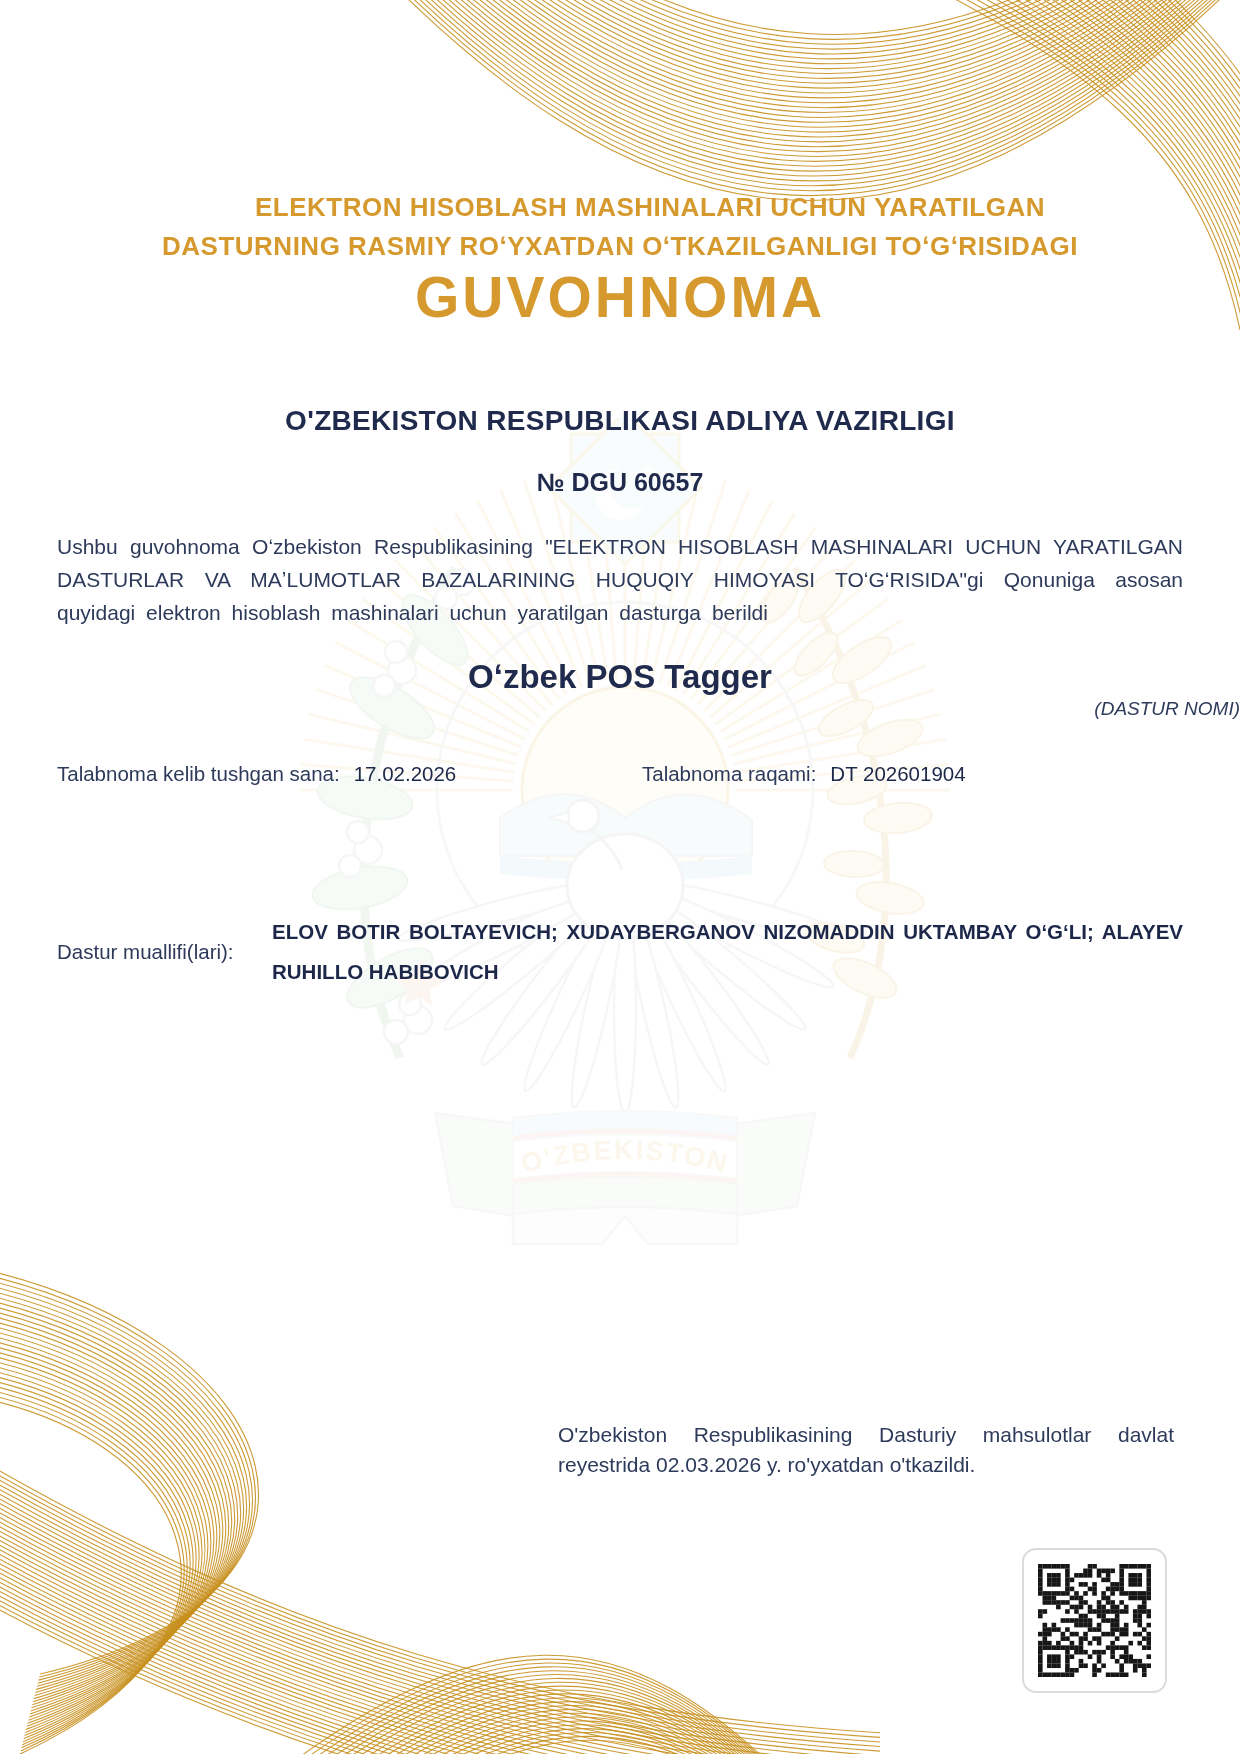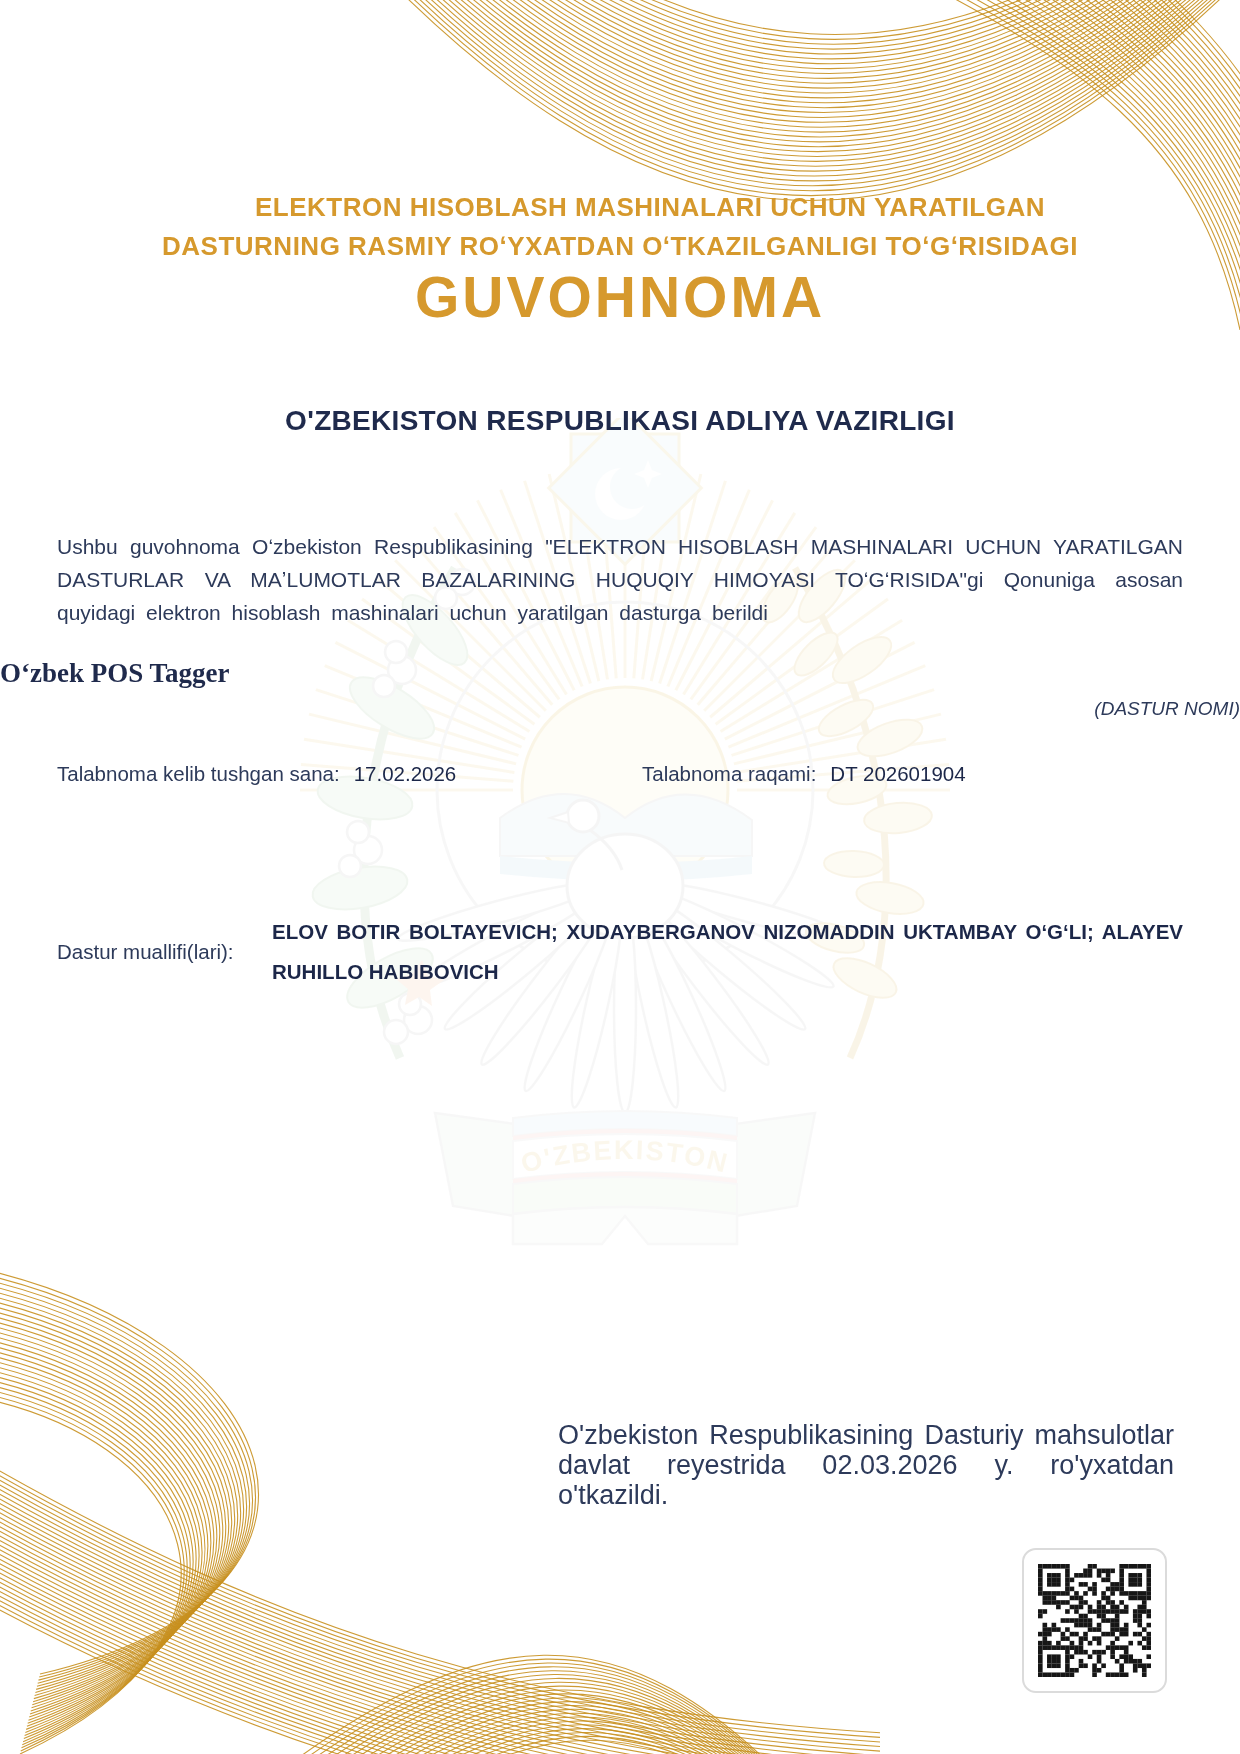--- a/index.html
+++ b/index.html
@@ -16,32 +16,32 @@
   .abs{position:absolute;left:0;width:100%;}
   .gold{color:#D6992D;}
   .hdr{font-size:26px;font-weight:700;text-align:center;letter-spacing:.5px;}
   .hdr1{top:192px;padding-left:30px;}
   .hdr2{top:231px;}
   .big-title{top:264px;font-size:57px;font-weight:800;letter-spacing:3px;text-align:center;}
   .ministry{top:405px;font-size:28px;font-weight:700;color:#1F2A4C;text-align:center;letter-spacing:.3px;}
   .cert-no{top:468px;font-size:25px;font-weight:700;color:#1F2A4C;text-align:center;}
   .content{position:absolute;left:57px;width:1126px;}
   .para{top:530px;font-size:21px;line-height:33px;color:#2D3A5A;text-align:justify;word-spacing:5px;}
-  .prog-name{top:658px;font-size:27px;font-weight:700;color:#1F2A4C;text-align:left;font-family:Liberation Serif, serif;}
+  .prog-name{top:658px;font-size:33px;font-weight:700;color:#1F2A4C;text-align:center;}
   .prog-cap{top:698px;font-size:19px;font-style:italic;color:#2D3A5A;text-align:right;}
   .row{font-size:20.5px;color:#2D3A5A;}
   .row b{color:#1C2749;font-weight:400;}
   .row1{top:762px;}
   .row1 .right-group{position:absolute;left:585px;top:0;}
   .lbl{margin-right:14px;}
   .row2{top:843px;}
   .row3{top:912px;display:flex;align-items:center;}
   .row3 .lbl{width:198px;flex:0 0 auto;margin-right:17px;}
   .row3 .val{flex:1 1 auto;text-align:justify;line-height:40px;font-weight:700;color:#1C2749;margin-top:0;}
-  .note{position:absolute;left:558px;top:1420px;width:616px;font-size:27px;line-height:30px;color:#2D3A5A;text-align:justify;}
+  .note{position:absolute;left:558px;top:1420px;width:616px;font-size:21px;line-height:30px;color:#2D3A5A;text-align:justify;}
   .qr-box{
     position:absolute;left:1022px;top:1548px;width:145px;height:145px;box-sizing:border-box;
     background:#fff;border:2px solid #DBDBDB;border-radius:14px;padding:14px;
   }
   .qr-box svg{width:113px;height:113px;display:block;}
 </style>
 </head>
 <body>
 
 <div class="page">
@@ -324,20 +324,21 @@
       <text font-size="27" font-weight="bold" fill="#ECCF90" letter-spacing="2" font-family="Liberation Sans, DejaVu Sans, sans-serif">
         <textPath href="#bannerArc" startOffset="50%" text-anchor="middle">O'ZBEKISTON</textPath>
       </text>
     </g>
   </svg>
 
   <div class="abs hdr hdr1 gold">ELEKTRON HISOBLASH MASHINALARI UCHUN YARATILGAN</div>
   <div class="abs hdr hdr2 gold">DASTURNING RASMIY ROʻYXATDAN OʻTKAZILGANLIGI TOʻGʻRISIDAGI</div>
   <div class="abs big-title gold">GUVOHNOMA</div>
   <div class="abs ministry">O'ZBEKISTON RESPUBLIKASI ADLIYA VAZIRLIGI</div>
+  <div class="abs cert-no">№ DGU 60657</div>
 
   <div class="content para">Ushbu guvohnoma Oʻzbekiston Respublikasining "ELEKTRON HISOBLASH MASHINALARI UCHUN YARATILGAN DASTURLAR VA MAʼLUMOTLAR BAZALARINING HUQUQIY HIMOYASI TOʻGʻRISIDA"gi Qonuniga asosan quyidagi elektron hisoblash mashinalari uchun yaratilgan dasturga berildi</div>
   <div class="abs prog-name">Oʻzbek POS Tagger</div>
   <div class="abs prog-cap">(DASTUR NOMI)</div>
 
   <div class="content row row1">
     <span>
       <span class="lbl">Talabnoma kelib tushgan sana:</span><b>17.02.2026</b>
     </span>
     <span class="right-group">

